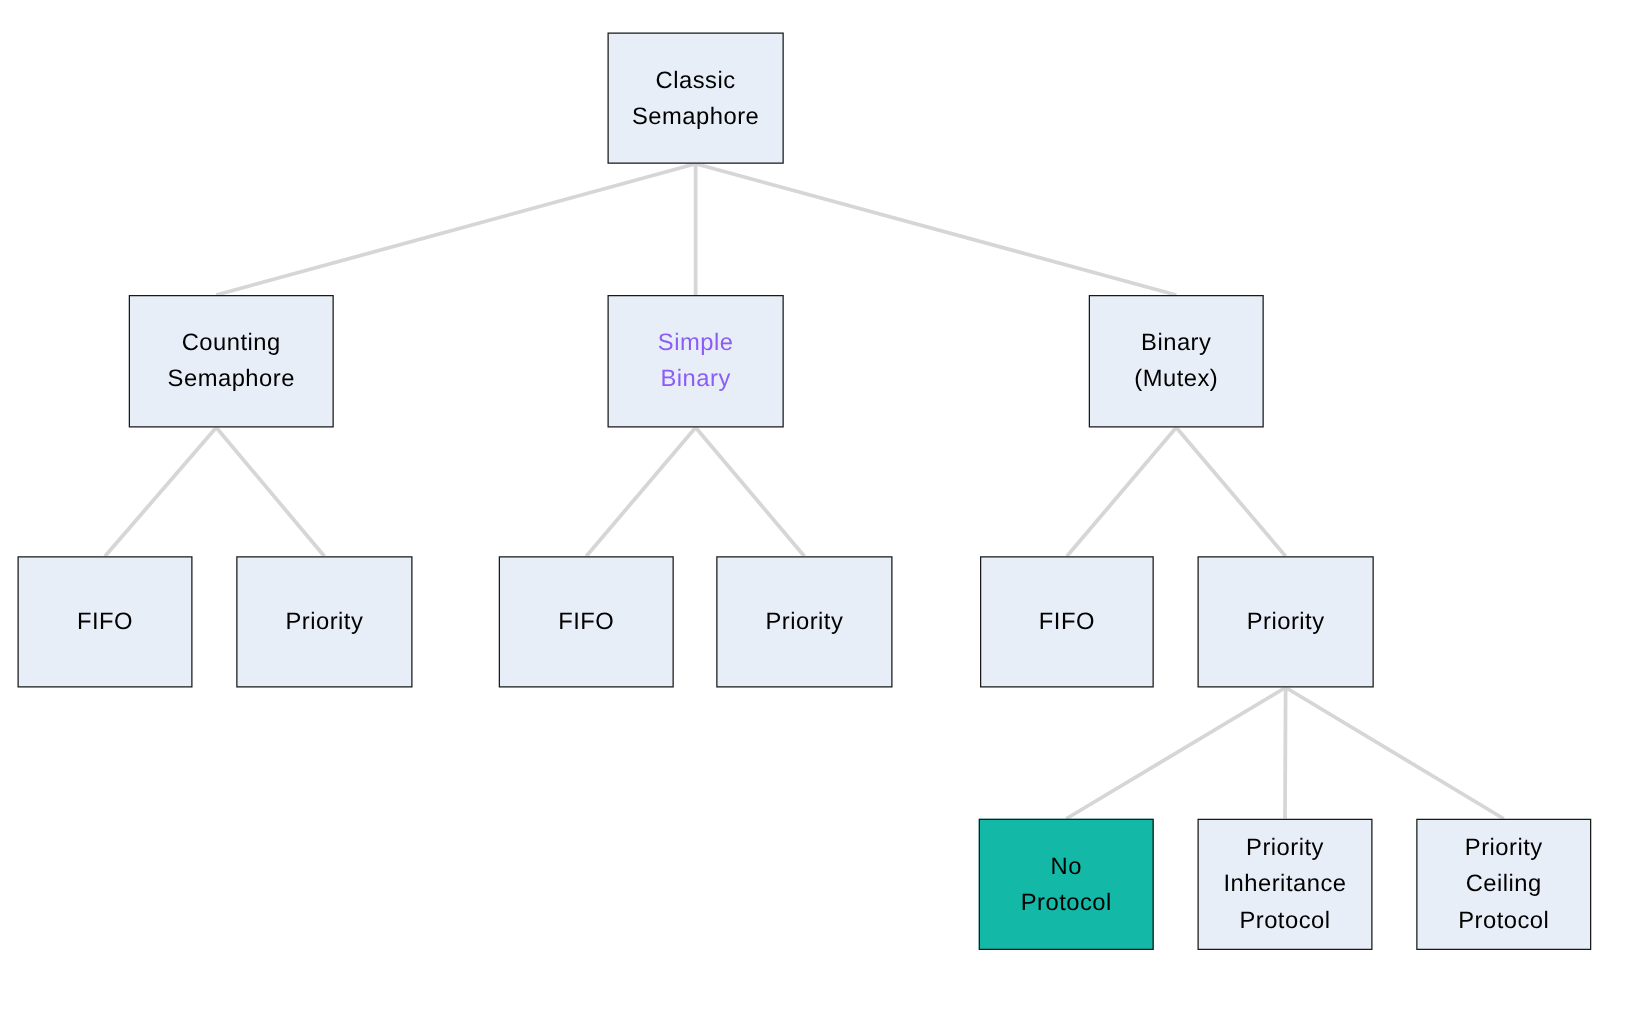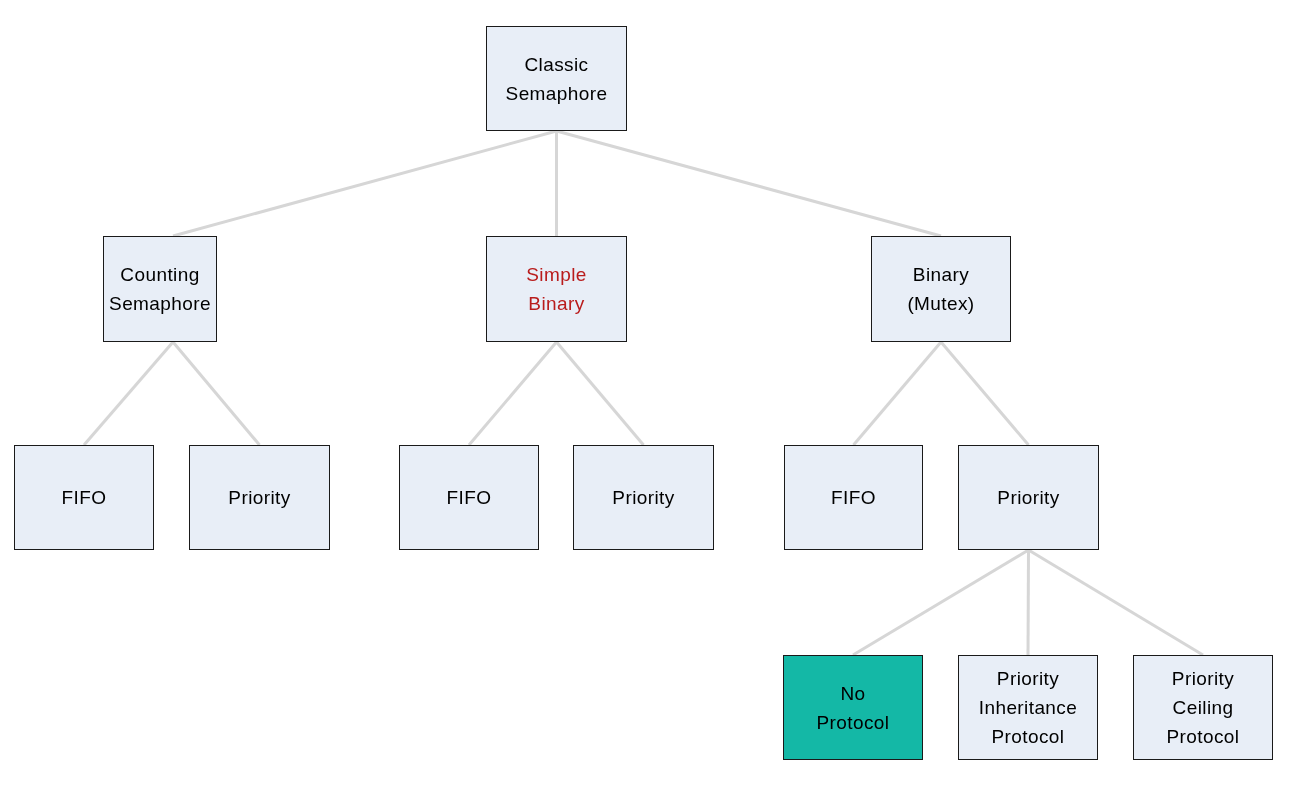--- a/index.html
+++ b/index.html
@@ -50,25 +50,25 @@
       <line x1="941" y1="342" x2="853.5" y2="445" stroke="#d6d6d6" stroke-width="3"></line>
       <line x1="941" y1="342" x2="1028.5" y2="445" stroke="#d6d6d6" stroke-width="3"></line>
       <line x1="1028.5" y1="550" x2="853" y2="655" stroke="#d6d6d6" stroke-width="3"></line>
       <line x1="1028.5" y1="550" x2="1028" y2="655" stroke="#d6d6d6" stroke-width="3"></line>
       <line x1="1028.5" y1="550" x2="1203" y2="655" stroke="#d6d6d6" stroke-width="3"></line>
     </svg>
 <div class="node" style="left: 486px; top: 26px; width: 141px; height: 105px; background: rgb(232, 238, 247); border-color: rgb(26, 26, 26); color: rgb(0, 0, 0);">
       <span class="node-label">Classic
 Semaphore</span>
     </div>
-    <div class="node" style="left: 103px; top: 236px; width: 114px; height: 106px; background: rgb(232, 238, 247); border-color: rgb(26, 26, 26); color: rgb(0, 0, 0);">
+    <div class="node" style="left: 103px; top: 236px; width: 164px; height: 106px; background: rgb(232, 238, 247); border-color: rgb(26, 26, 26); color: rgb(0, 0, 0);">
       <span class="node-label">Counting
 Semaphore</span>
     </div>
-    <div class="node" style="left: 486px; top: 236px; width: 141px; height: 106px; background: rgb(232, 238, 247); border-color: rgb(26, 26, 26); color: #b91c1c;">
+    <div class="node" style="left: 486px; top: 236px; width: 141px; height: 106px; background: rgb(232, 238, 247); border-color: rgb(26, 26, 26); color: #8b5cf6;">
       <span class="node-label">Simple
 Binary</span>
     </div>
     <div class="node" style="left: 871px; top: 236px; width: 140px; height: 106px; background: rgb(232, 238, 247); border-color: rgb(26, 26, 26); color: rgb(0, 0, 0);">
       <span class="node-label">Binary
 (Mutex)</span>
     </div>
     <div class="node" style="left: 14px; top: 445px; width: 140px; height: 105px; background: rgb(232, 238, 247); border-color: rgb(26, 26, 26); color: rgb(0, 0, 0);">
       <span class="node-label">FIFO</span>
     </div>

